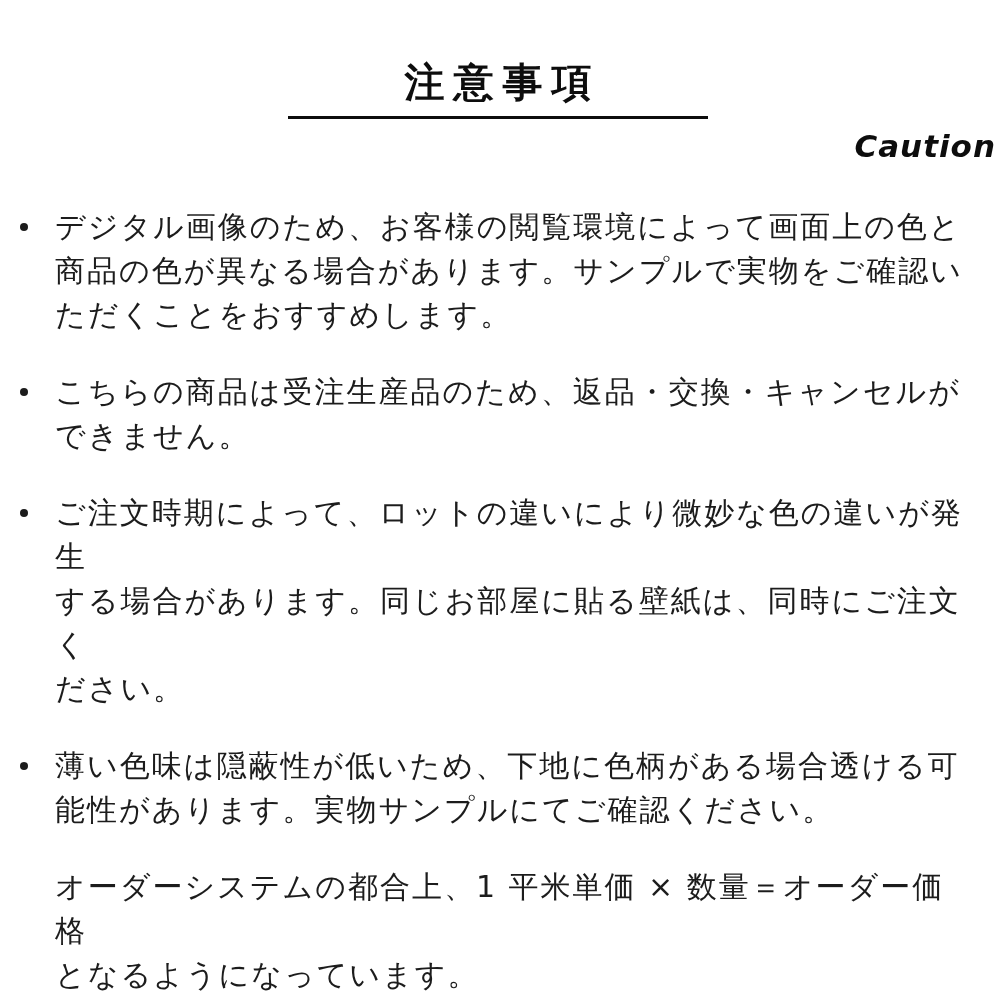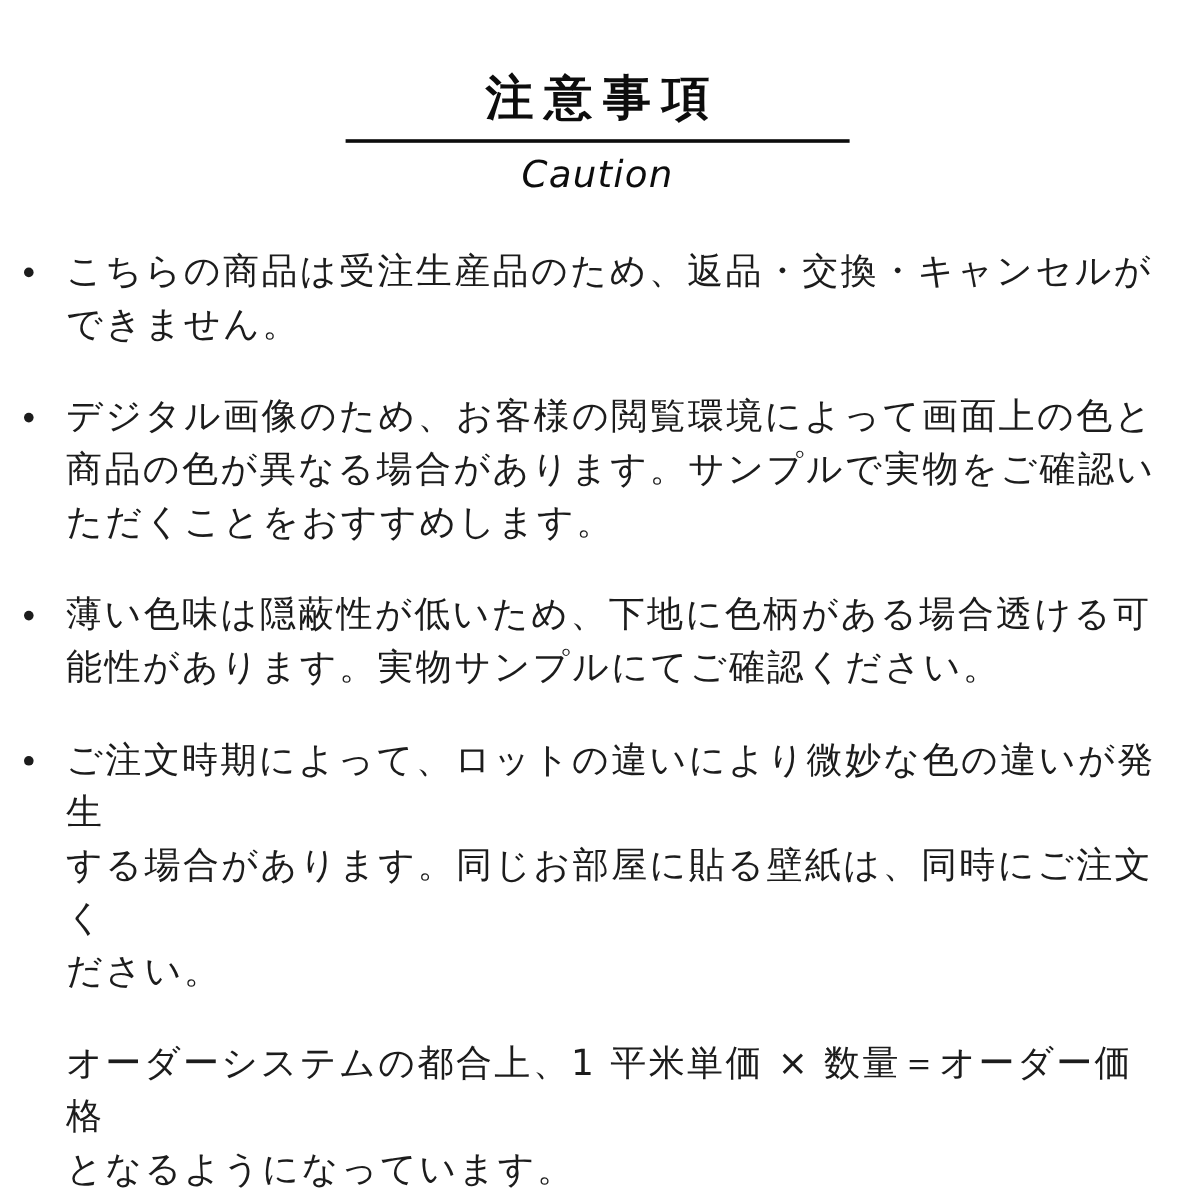--- a/index.html
+++ b/index.html
@@ -32,23 +32,24 @@
   .rule {
     width: 420px;
     height: 3px;
     background: #0d0d0d;
     margin: 10px auto 8px auto;
   }
   .subtitle {
     font-size: 31px;
     line-height: 38px;
     font-style: italic;
-    font-weight: 400;
+    font-weight: 700;
     letter-spacing: 1px;
     color: #0d0d0d;
+    text-align: right;
   }
   ul.caution-list {
     list-style: none;
     margin: 40px 0 0 0;
     padding: 0;
   }
   ul.caution-list li {
     position: relative;
     padding-left: 55px;
     padding-right: 30px;
@@ -77,39 +78,39 @@
 <div class="page">
   <header>
     <h1 class="title">注意事項</h1>
     <div class="rule"></div>
     <div class="subtitle">Caution</div>
   </header>
 
   <ul class="caution-list">
     <li>
       <span class="dot"></span>
-      <span class="txt">こちらの商品は受注生産品のため、返品・交換・キャンセルが
-できません。</span>
-    </li>
-    <li>
-      <span class="dot"></span>
       <span class="txt">デジタル画像のため、お客様の閲覧環境によって画面上の色と
 商品の色が異なる場合があります。サンプルで実物をご確認い
 ただくことをおすすめします。</span>
     </li>
     <li>
       <span class="dot"></span>
-      <span class="txt">薄い色味は隠蔽性が低いため、下地に色柄がある場合透ける可
-能性があります。実物サンプルにてご確認ください。</span>
+      <span class="txt">こちらの商品は受注生産品のため、返品・交換・キャンセルが
+できません。</span>
     </li>
     <li>
       <span class="dot"></span>
       <span class="txt">ご注文時期によって、ロットの違いにより微妙な色の違いが発生
 する場合があります。同じお部屋に貼る壁紙は、同時にご注文く
 ださい。</span>
+    </li>
+    <li>
+      <span class="dot"></span>
+      <span class="txt">薄い色味は隠蔽性が低いため、下地に色柄がある場合透ける可
+能性があります。実物サンプルにてご確認ください。</span>
     </li>
     <li>
       
       <span class="txt">オーダーシステムの都合上、1 平米単価 × 数量＝オーダー価格
 となるようになっています。</span>
     </li>
   </ul>
 </div>
 
 </body></html>

